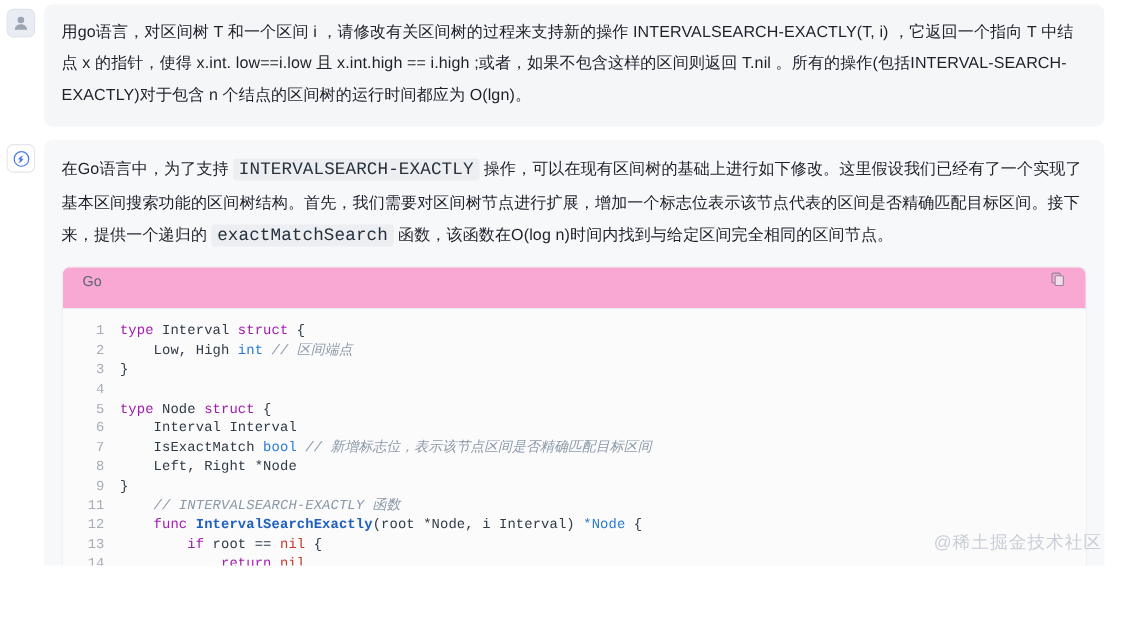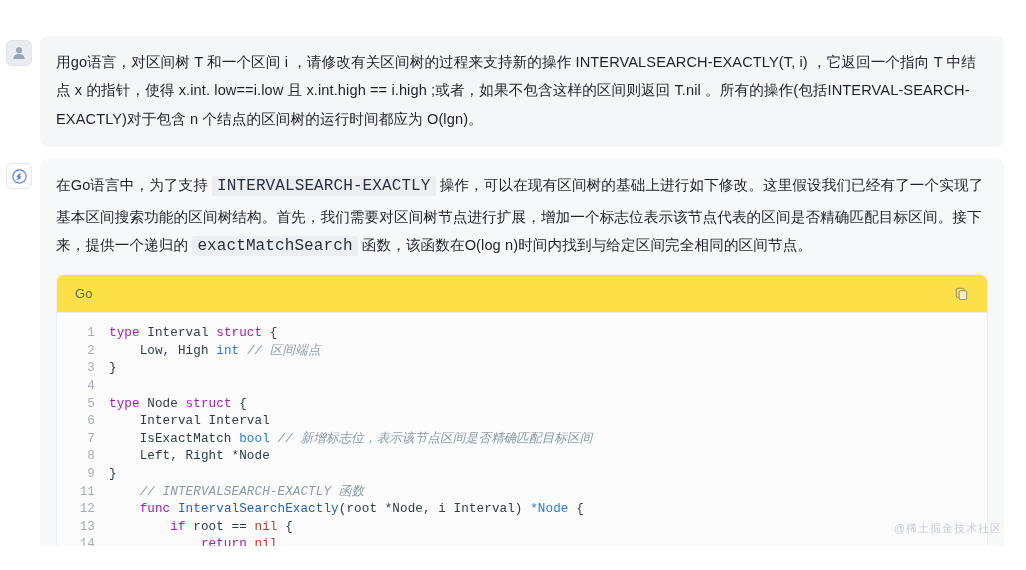--- a/index.html
+++ b/index.html
@@ -11,21 +11,20 @@
     overflow: hidden;
     background: #ffffff;
     font-family: "Liberation Sans", sans-serif;
   }
   .page {
     position: relative;
     width: 1026px;
     height: 514px;
     background: #ffffff;
     overflow: hidden;
-    margin-top: 32px;
   }
 
   
   .msg-row {
     display: flex;
     align-items: flex-start;
     padding: 0 22px 0 6px;
   }
   .avatar {
     width: 26px;
@@ -79,24 +78,23 @@
   
   .code-card {
     margin-top: 12px;
     background: #fbfbfc;
     border: 1px solid #eceef1;
     border-radius: 8px;
     overflow: hidden;
   }
   .code-head {
     height: 38px;
-    background: #fde047;
+    background: #f9a8d4;
     border-bottom: 1px solid #ebedf0;
     display: flex;
-    align-items: center;
     justify-content: space-between;
     padding: 0 16px 0 18px;
   }
   .code-lang {
     font-size: 13px;
     color: #5b6474;
     font-family: "Liberation Sans", sans-serif;
   }
   .copy-btn {
     width: 20px;
@@ -126,32 +124,32 @@
     padding-right: 14px;
     color: #a7adb8;
     user-select: none;
   }
   .lc {
     flex: 1 1 auto;
     color: #2f3b47;
     white-space: pre;
   }
   .kw  { color: #a21caf; }
-  .fn  { color: #1f5fbf; font-weight: normal; }
+  .fn  { color: #1f5fbf; font-weight: bold; }
   .ty  { color: #2b7bd6; }
   .num { color: #c0392b; }
   .cmt { color: #8a99a8; font-style: italic; }
   .punct { color: #2f3b47; }
 
   
   .watermark {
     position: absolute;
     right: 24px;
     bottom: 10px;
-    font-size: 11px;
+    font-size: 16px;
     color: #c9ced6;
     letter-spacing: 1px;
     font-family: "Liberation Sans", sans-serif;
   }
 </style>
 </head>
 <body>
 
 <div class="page">
 

